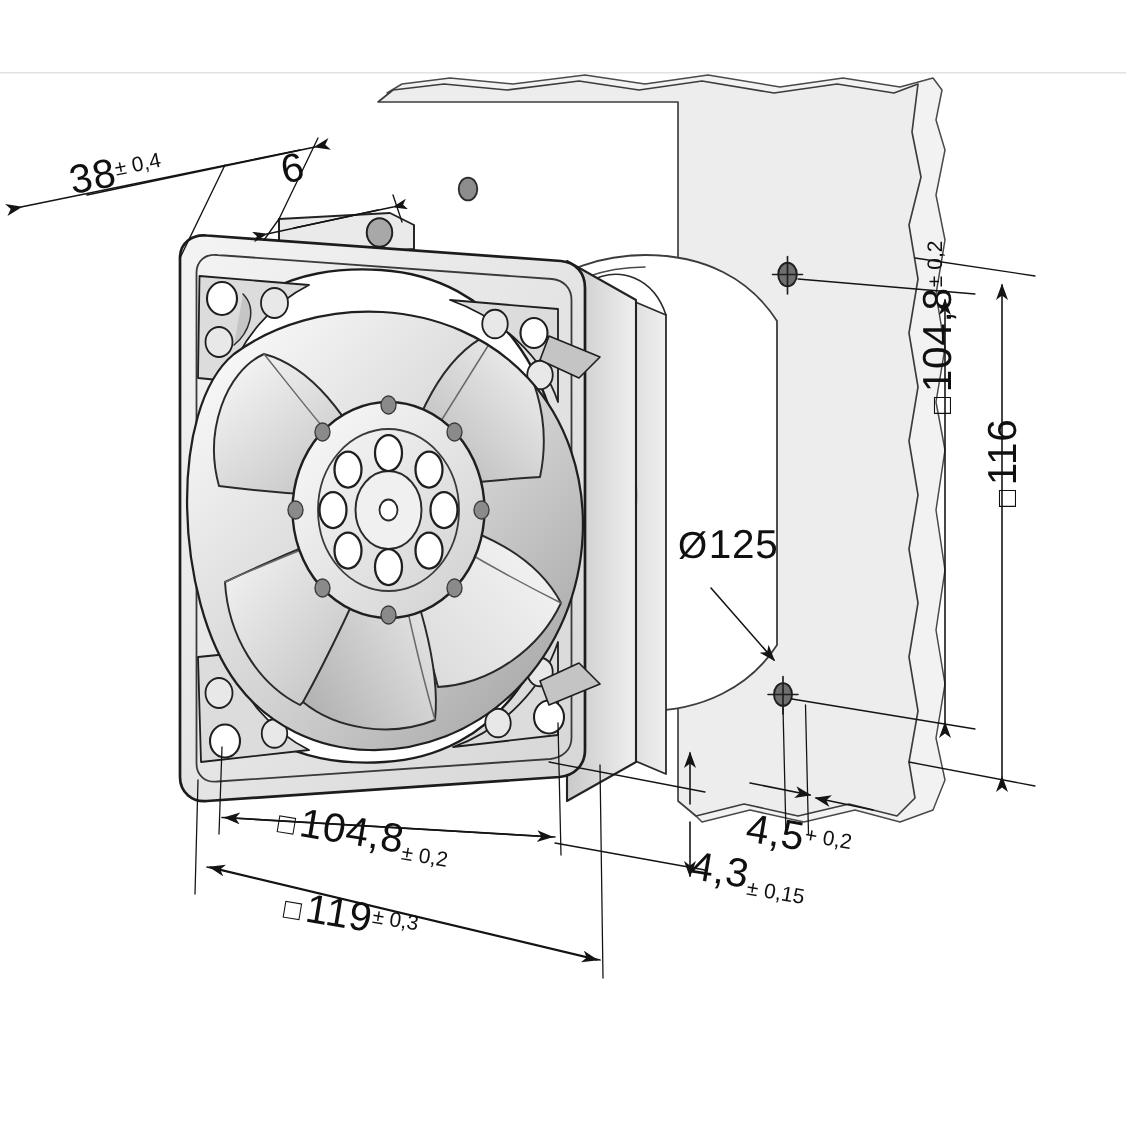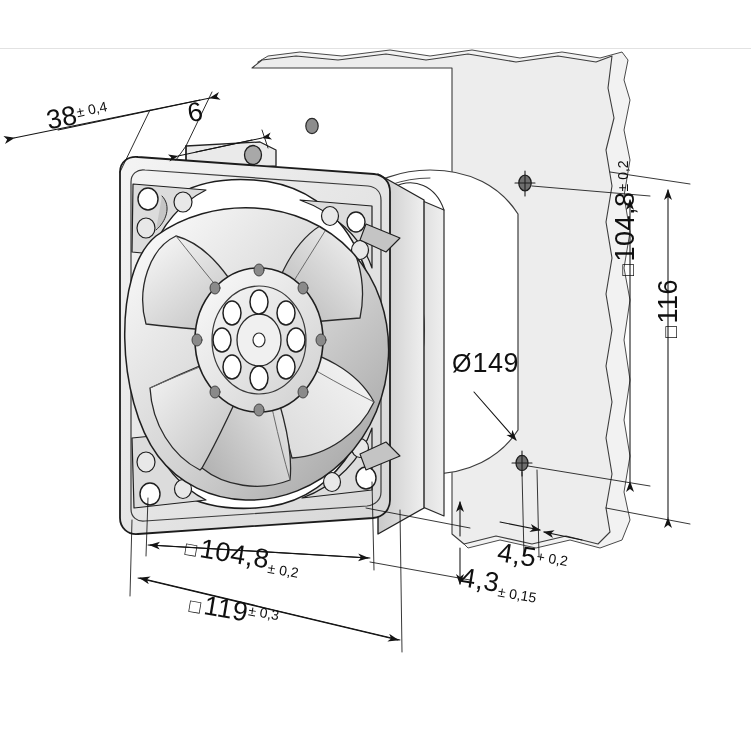--- a/index.html
+++ b/index.html
@@ -309,21 +309,21 @@
 
   <div class="dim" id="d-38">
     <span class="v">38</span><span class="tol sup">± 0,4</span>
   </div>
 
   <div class="dim" id="d-6">
     <span class="v">6</span>
   </div>
 
   <div class="dim" id="d-125">
-    <span class="dia">Ø</span><span class="v">149</span>
+    <span class="dia">Ø</span><span class="v">125</span>
   </div>
 
   <div class="dim" id="d-1048r">
     <span class="sq">□</span><span class="v">104,8</span><span class="tol sup">± 0,2</span>
   </div>
 
   <div class="dim" id="d-116r">
     <span class="sq">□</span><span class="v">116</span>
   </div>
 

